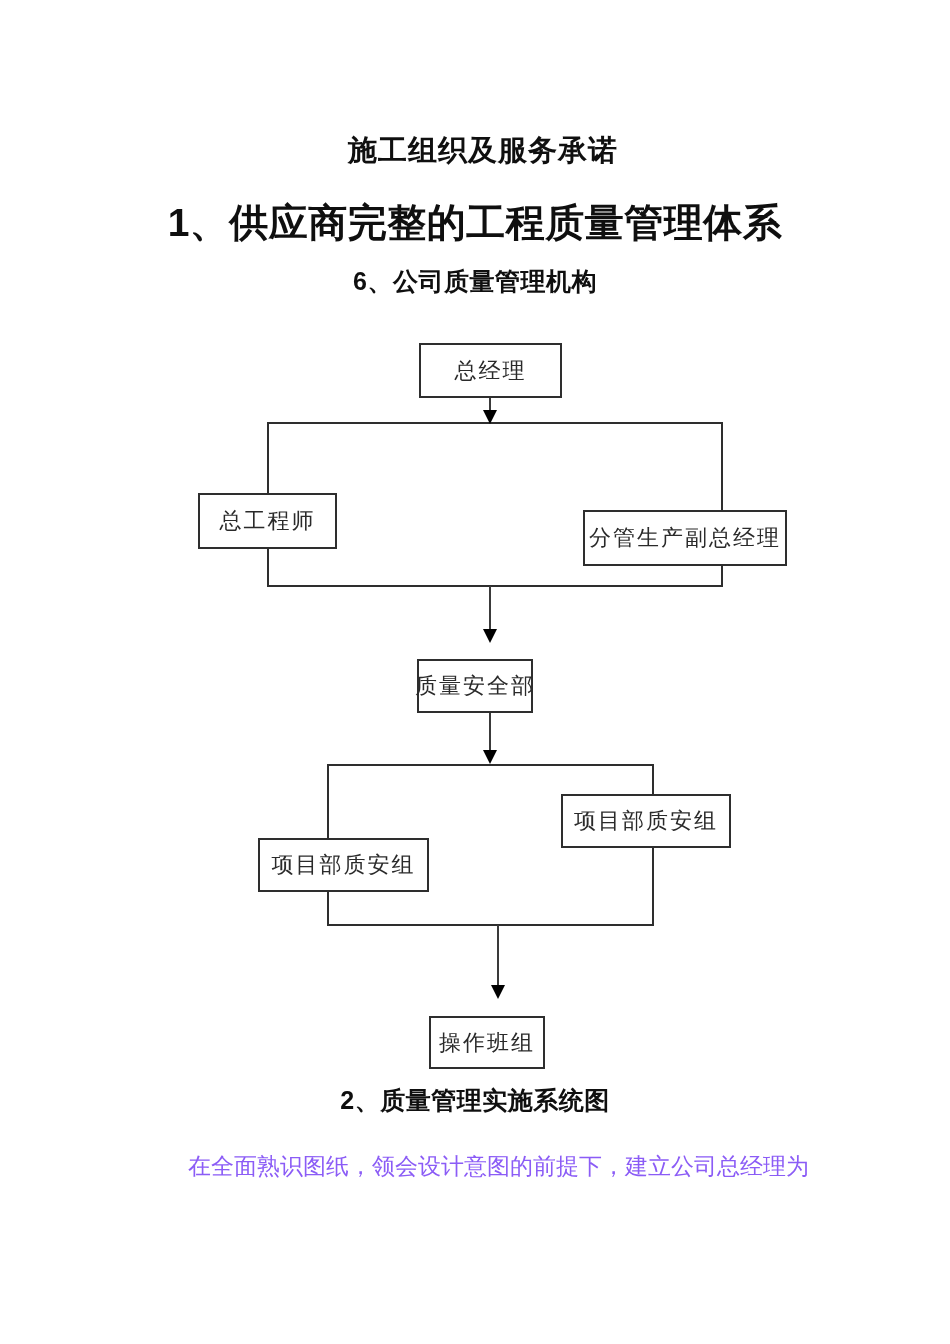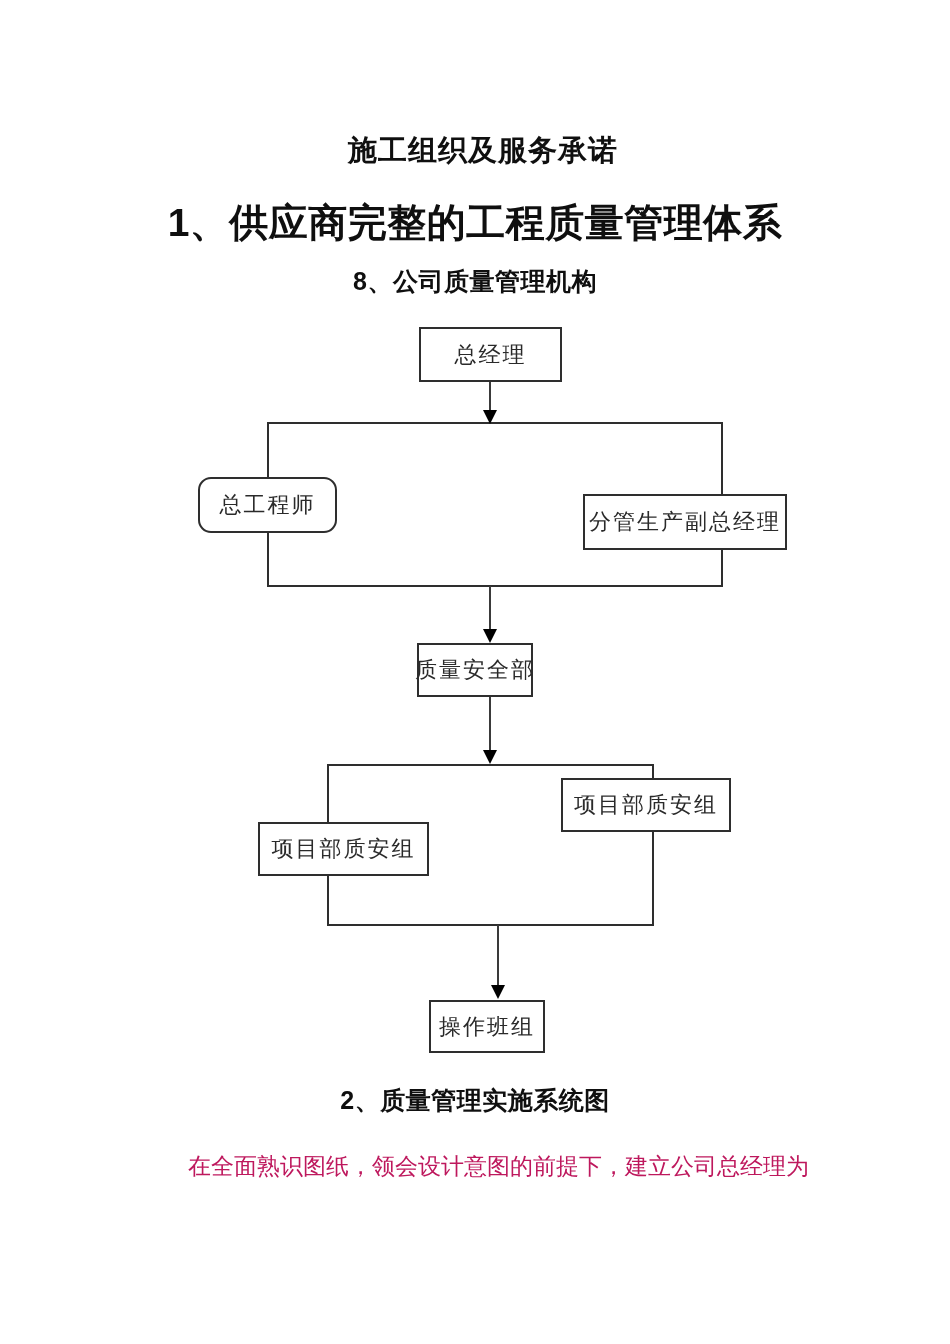--- a/index.html
+++ b/index.html
@@ -68,51 +68,52 @@
     background: #ffffff;
     border: 2px solid #2e2e2e;
     display: flex;
     align-items: center;
     justify-content: center;
     font-size: 22px;
     letter-spacing: 2px;
     color: #2a2a2a;
     font-family: Liberation Serif, serif;
     white-space: nowrap;
+    margin-top: 16px;
   }
   .node-general-manager      { left: 419px; top: 327px;  width: 143px; height: 55px; }
-  .node-chief-engineer       { left: 198px; top: 477px;  width: 139px; height: 56px; border-radius: 13px; }
+  .node-chief-engineer       { left: 198px; top: 477px;  width: 139px; height: 56px; }
   .node-deputy-gm            { left: 583px; top: 494px;  width: 204px; height: 56px; }
   .node-quality-safety-dept  { left: 417px; top: 643px;  width: 116px; height: 54px; }
   .node-project-construction { left: 258px; top: 822px;  width: 171px; height: 54px; }
   .node-project-quality      { left: 561px; top: 778px;  width: 170px; height: 54px; }
   .node-operation-team       { left: 429px; top: 1000px; width: 116px; height: 53px; }
 
   .body-paragraph {
     position: absolute;
     top: 1150px;
     left: 188px;
     width: 650px;
     font-size: 23px;
     line-height: 33px;
     letter-spacing: 0px;
-    color: #be185d;
+    color: #8b5cf6;
     font-family: "Liberation Serif", serif;
   }
 </style>
 </head>
 <body>
 
 <div class="page">
 
   <div class="doc-title">施工组织及服务承诺</div>
 
   <div class="heading-1">1、供应商完整的工程质量管理体系</div>
 
-  <div class="heading-2 sub1">8、公司质量管理机构</div>
+  <div class="heading-2 sub1">6、公司质量管理机构</div>
 
   <svg class="flow-overlay" width="950" height="1344" viewBox="0 0 950 1344">
 
     <rect x="268" y="423" width="454" height="163" fill="none" stroke="#2e2e2e" stroke-width="2"></rect>
 
     <rect x="328" y="765" width="325" height="160" fill="none" stroke="#2e2e2e" stroke-width="2"></rect>
 
     <line x1="490" y1="382" x2="490" y2="413" stroke="#3a3a3a" stroke-width="2"></line>
     <polygon points="483,410 497,410 490,424" fill="#000000"></polygon>
 

